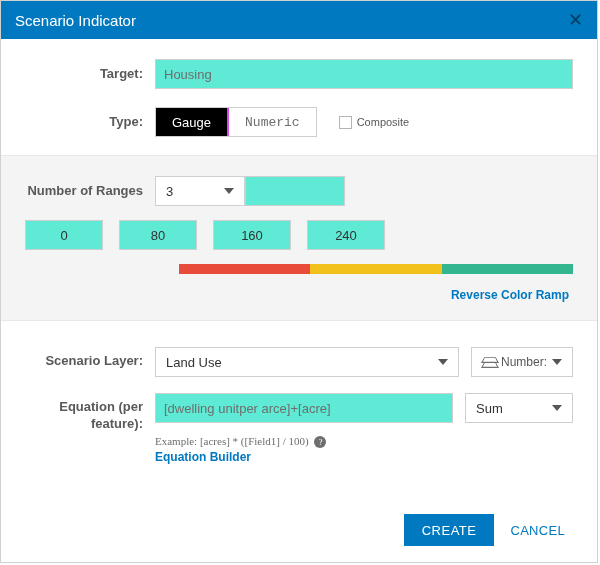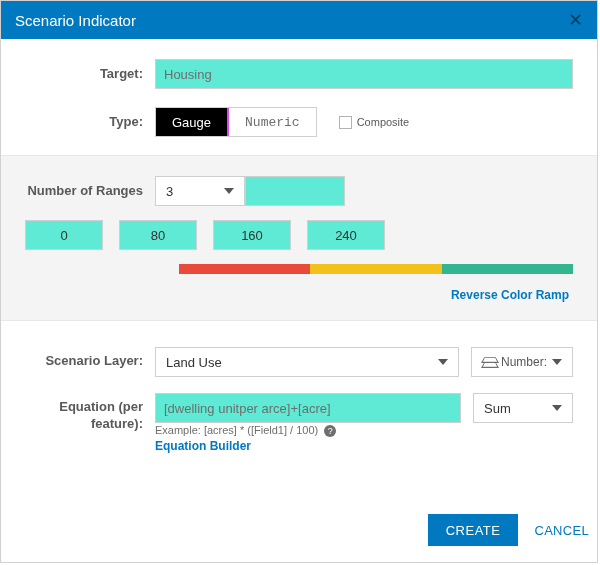--- a/index.html
+++ b/index.html
@@ -133,34 +133,34 @@
   .stack-icon {
     width: 14px; height: 12px; position: relative;
   }
   .stack-icon::before, .stack-icon::after {
     content:""; position:absolute; left:1px; width:12px; height:5px;
     border:1px solid #6e6e6e; transform: skewY(0) scaleY(.7) rotate(0deg);
     background:#fff;
   }
   .stack-icon::before{ top:0; transform: perspective(10px) rotateX(40deg);}
   .stack-icon::after{ top:5px; transform: perspective(10px) rotateX(40deg);}
-  .hint { font-size: 11px; color: #6e6e6e; margin-top: 1px; }
+  .hint { font-size: 11px; color: #6e6e6e; margin-top: 12px; font-family: Liberation Serif, serif; }
   .help-circ {
     display:inline-block; width:12px; height:12px; border-radius:50%;
     background:#6e6e6e; color:#fff; font-size:9px; text-align:center; line-height:12px;
     margin-left:3px;
   }
   .eq-builder { color:#0079c1; font-size: 12px; cursor:pointer; font-weight:600; margin-top:2px; }
   .footer {
     margin-top: auto;
     display: flex;
     justify-content: flex-end;
     align-items: center;
     gap: 16px;
-    padding: 16px 8px;
+    padding: 16px 32px;
   }
   .btn-primary {
     background:#0079c1; color:#fff; border:none; height:32px;
     padding:0 18px; font-size:13px; letter-spacing:.5px; cursor:pointer;
   }
   .btn-link { color:#0079c1; font-size:13px; cursor:pointer; letter-spacing:.3px; }
 </style>
 </head>
 <body>
 
@@ -225,21 +225,21 @@
         <span class="stack-icon"></span>
         <span>Number:</span>
         <span class="caret"></span>
       </div>
     </div>
     <div class="row">
       <div class="label">Equation (per feature):</div>
       <div style="flex:1">
         <div style="display:flex; gap:12px;">
           <input class="input" style="flex: 1 1 0%;" value="[dwelling unitper arce]+[acre]">
-          <div class="select" style="width:100px">
+          <div class="select" style="width:108px">
             <span>Sum</span>
             <span class="caret"></span>
           </div>
         </div>
         <div class="hint">
           <span>Example: [acres] * ([Field1] / 100)</span>
           <span class="help-circ">?</span>
         </div>
         <div class="eq-builder">Equation Builder</div>
       </div>

